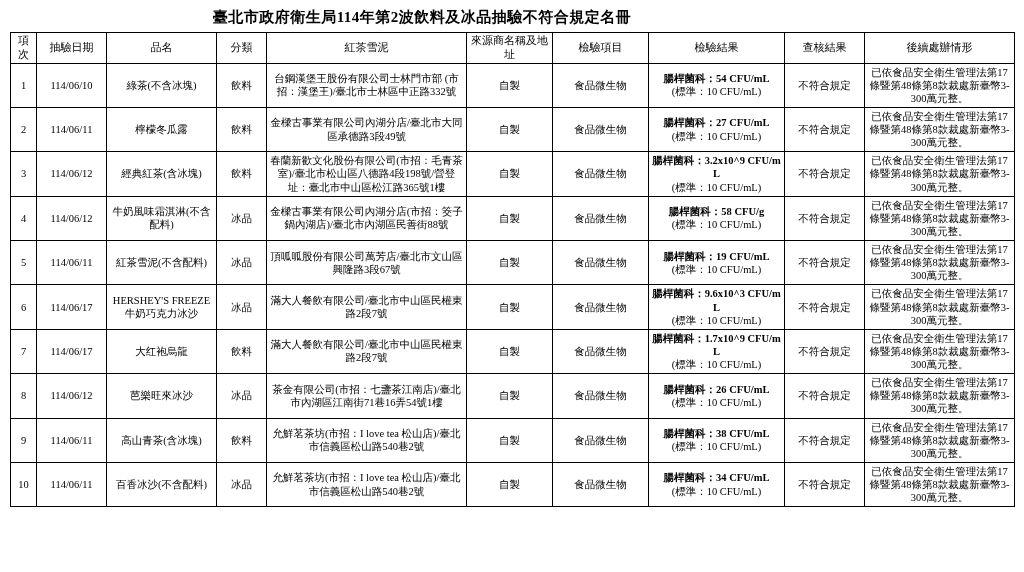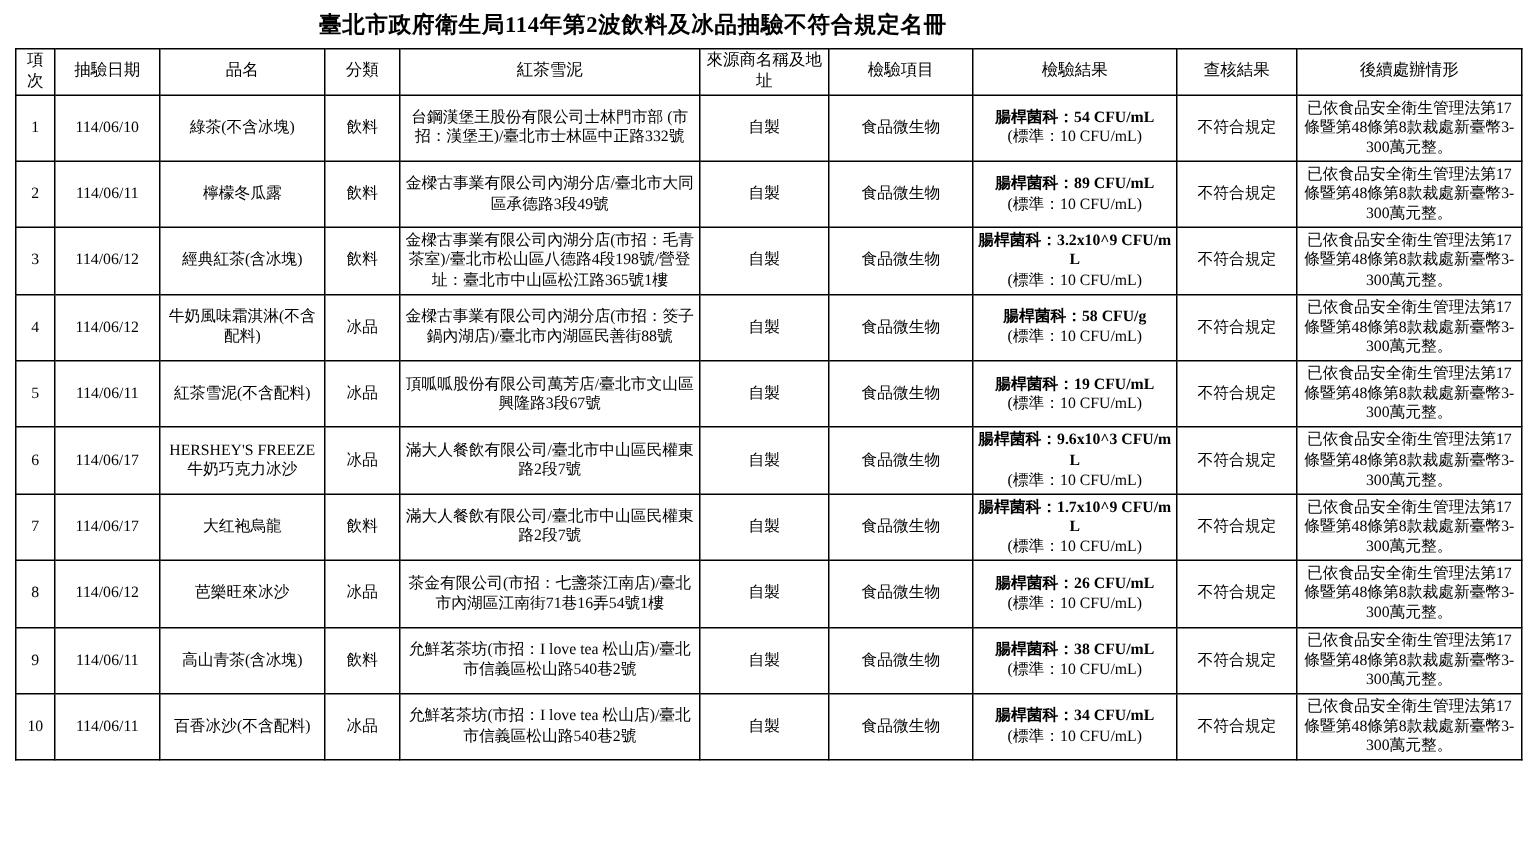--- a/index.html
+++ b/index.html
@@ -122,33 +122,33 @@
 
       <tr>
         <td>2</td>
         <td>114/06/11</td>
         <td>檸檬冬瓜露</td>
         <td>飲料</td>
         <td class="left">金樑古事業有限公司內湖分店/臺北市大同區承德路3段49號</td>
         <td>自製</td>
         <td>食品微生物</td>
         <td>
-          <span class="result-line1">腸桿菌科：89 CFU/mL</span>
+          <span class="result-line1">腸桿菌科：27 CFU/mL</span>
           <span class="result-line2">(標準：10 CFU/mL)</span>
         </td>
         <td>不符合規定</td>
         <td class="left">已依食品安全衛生管理法第17條暨第48條第8款裁處新臺幣3-300萬元整。</td>
       </tr>
 
       <tr>
         <td>3</td>
         <td>114/06/12</td>
         <td>經典紅茶(含冰塊)</td>
         <td>飲料</td>
-        <td class="left">金樑古事業有限公司內湖分店(市招：毛青茶室)/臺北市松山區八德路4段198號/營登址：臺北市中山區松江路365號1樓</td>
+        <td class="left">春蘭新歡文化股份有限公司(市招：毛青茶室)/臺北市松山區八德路4段198號/營登址：臺北市中山區松江路365號1樓</td>
         <td>自製</td>
         <td>食品微生物</td>
         <td>
           <span class="result-line1">腸桿菌科：3.2x10^9 CFU/mL</span>
           <span class="result-line2">(標準：10 CFU/mL)</span>
         </td>
         <td>不符合規定</td>
         <td class="left">已依食品安全衛生管理法第17條暨第48條第8款裁處新臺幣3-300萬元整。</td>
       </tr>
 

